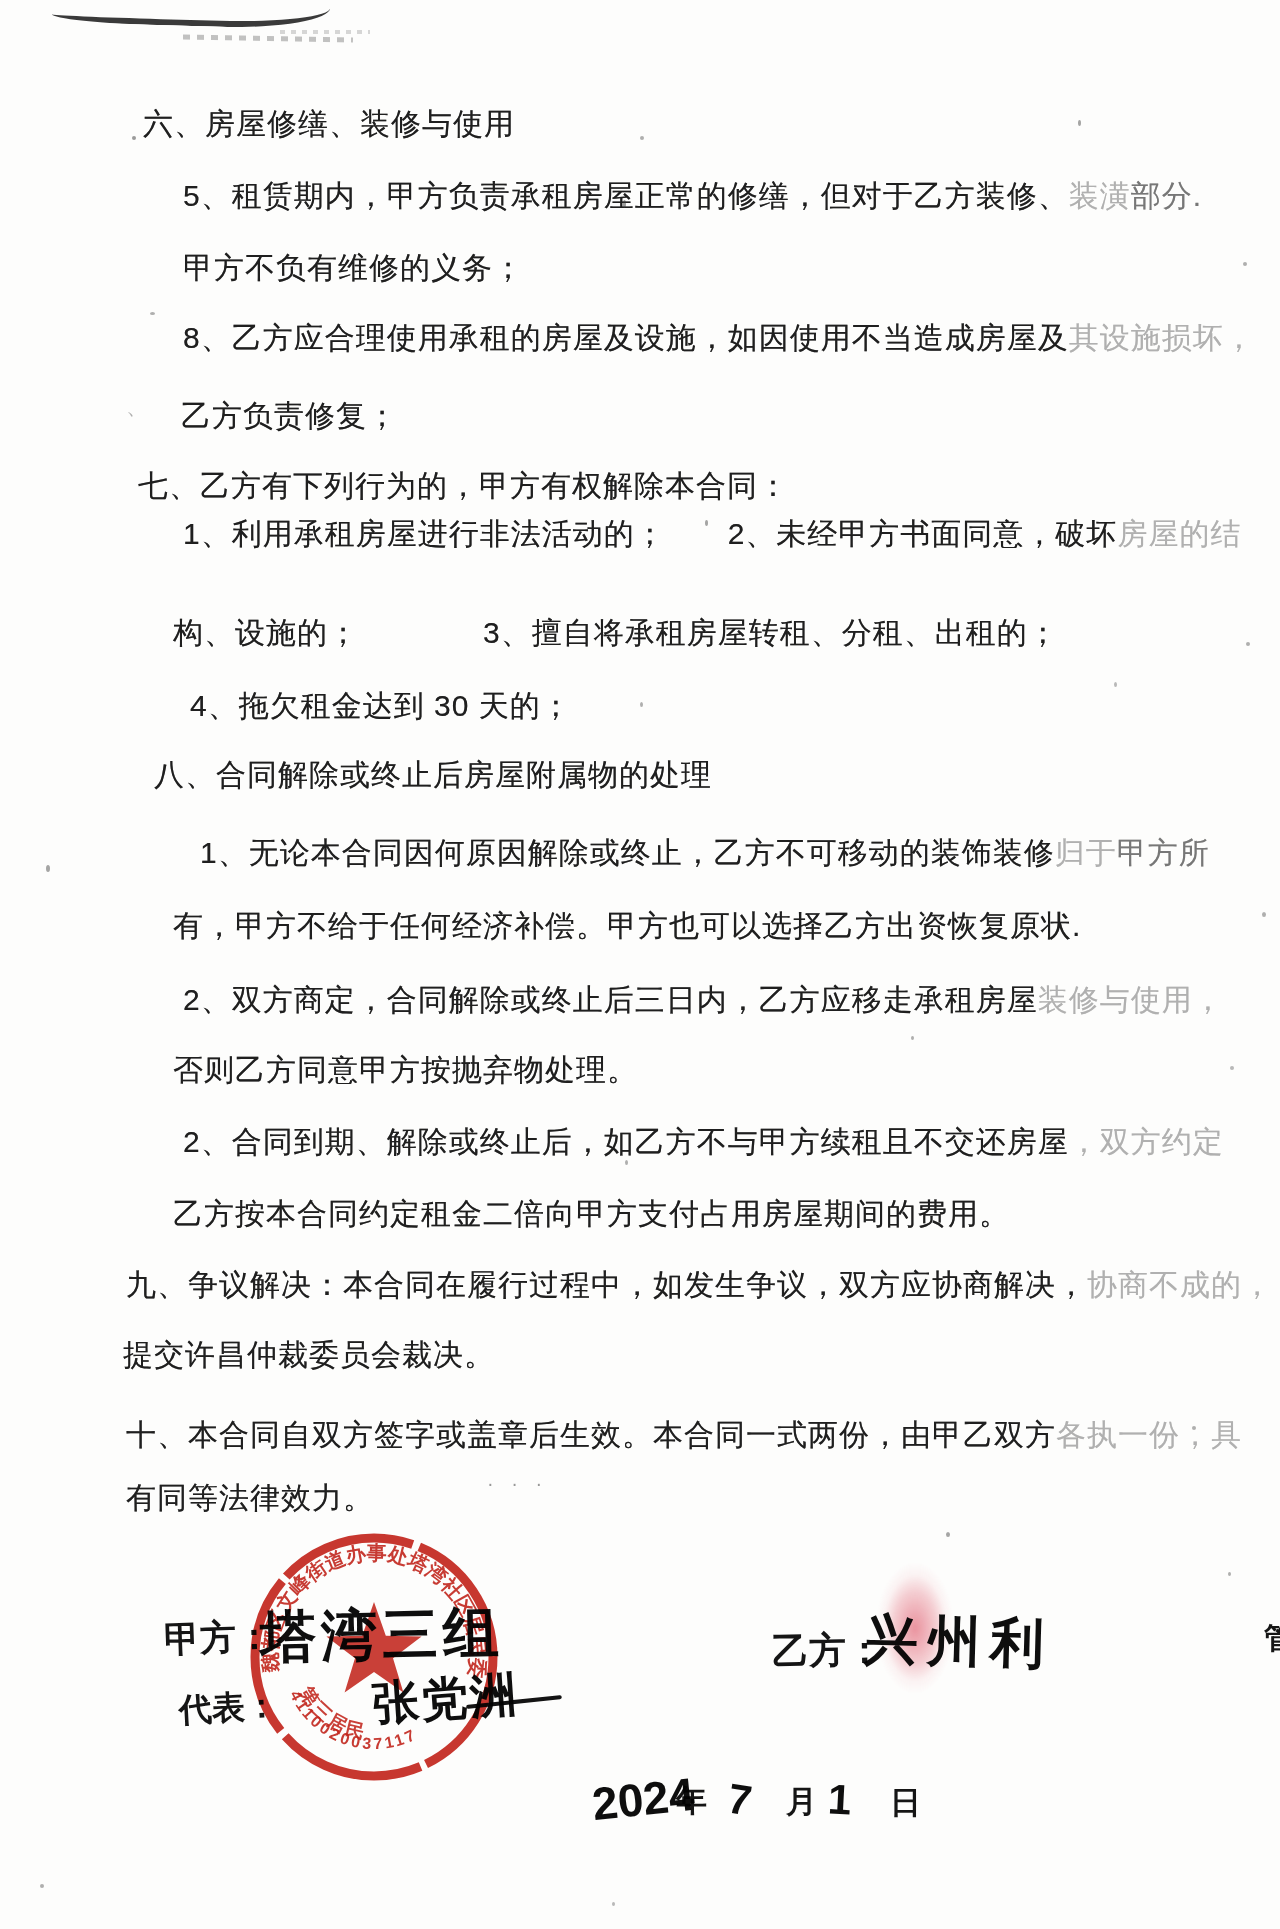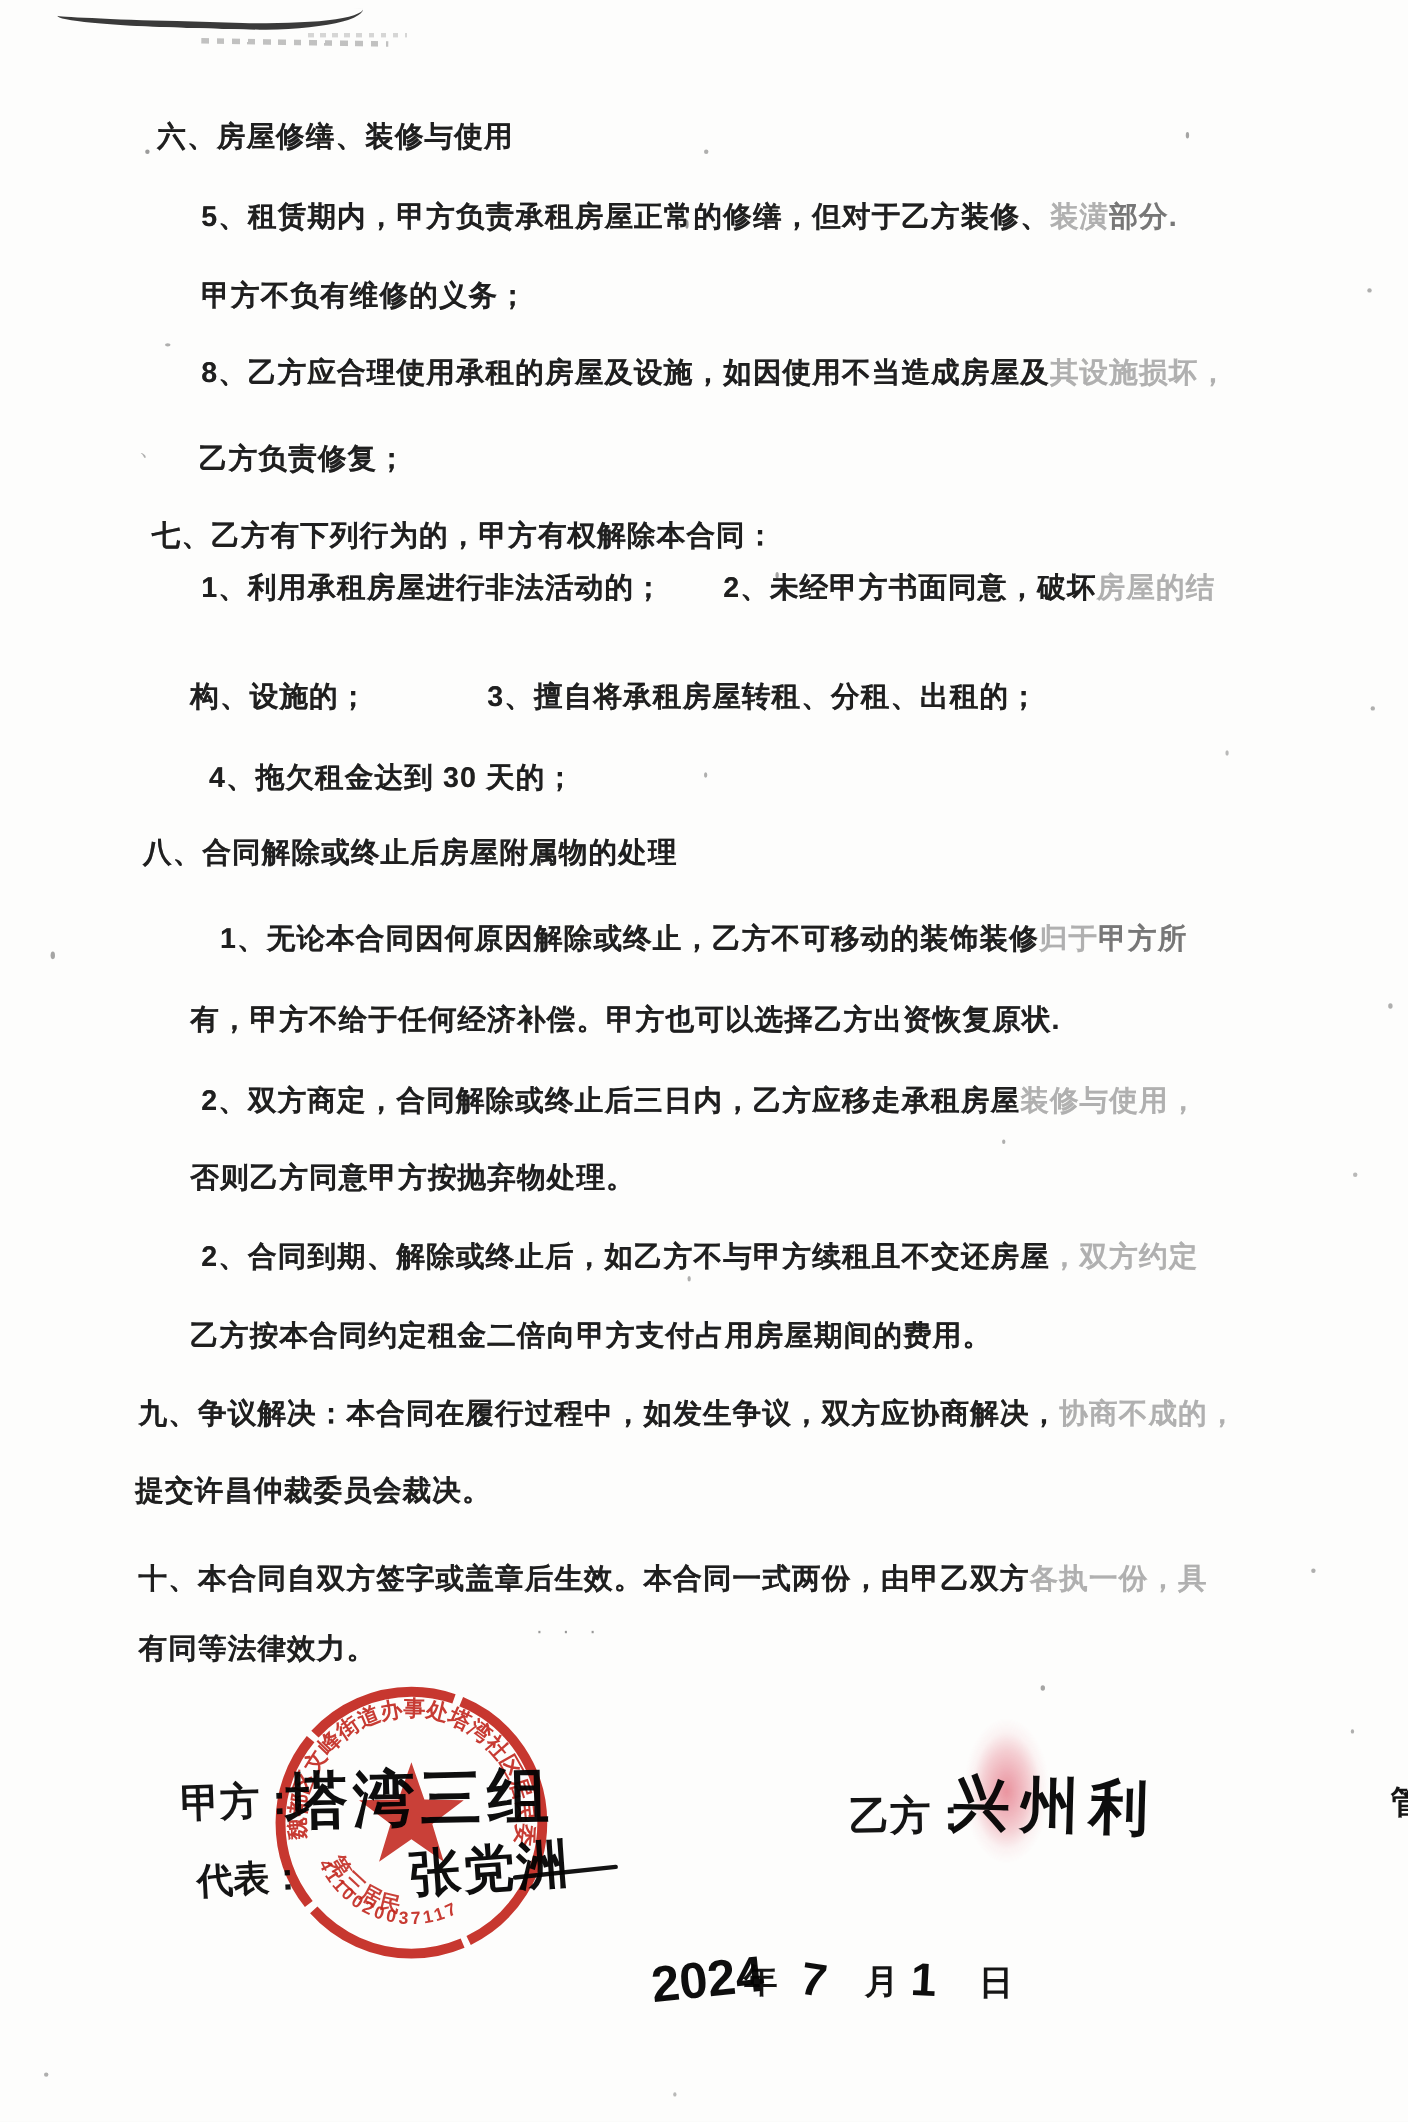--- a/index.html
+++ b/index.html
@@ -6,22 +6,22 @@
   #page{
     position:relative;
     width:1280px;height:1929px;
     background:#fdfdfc;
     overflow:hidden;
     font-family:"Liberation Sans",sans-serif;
   }
   .line{
     position:absolute;
     white-space:nowrap;
-    font-weight:700;
-    font-size:26px;
+    font-weight:400;
+    font-size:30px;
     line-height:36px;
     letter-spacing:1px;
     color:#1f1f1f;
     text-shadow:0 0 .6px rgba(20,20,20,.55);
   }
   .faded{opacity:.34;filter:blur(.5px);}
   .halffade{opacity:.6;}
   .hand{
     position:absolute;
     white-space:nowrap;
@@ -92,21 +92,21 @@
   <div class="line" style="left:181px;top:398px"><span>乙方负责修复；</span></div>
 
   <div class="line" style="left:138px;top:468px"><span>七、乙方有下列行为的，甲方有权解除本合同：</span></div>
 
   <div class="line" style="left:183px;top:516px"><span>1、利用承租房屋进行非法活动的；　　2、未经甲方书面同意，破坏</span><span class="faded">房屋的结</span></div>
 
   <div class="line" style="left:173px;top:615px"><span>构、设施的；　　　　3、擅自将承租房屋转租、分租、出租的；</span></div>
 
   <div class="line" style="left:190px;top:688px"><span>4、拖欠租金达到 30 天的；</span></div>
 
-  <div class="line" style="left:130px;top:757px"><span>八、合同解除或终止后房屋附属物的处理</span></div>
+  <div class="line" style="left:154px;top:757px"><span>八、合同解除或终止后房屋附属物的处理</span></div>
 
   <div class="line" style="left:200px;top:835px"><span>1、无论本合同因何原因解除或终止，乙方不可移动的装饰装修</span><span class="faded">归于</span><span class="halffade">甲方所</span></div>
 
   <div class="line" style="left:173px;top:908px"><span>有，甲方不给于任何经济补偿。甲方也可以选择乙方出资恢复原状.</span></div>
 
   <div class="line" style="left:183px;top:982px"><span>2、双方商定，合同解除或终止后三日内，乙方应移走承租房屋</span><span class="faded">装修与使用，</span></div>
 
   <div class="line" style="left:173px;top:1052px"><span>否则乙方同意甲方按抛弃物处理。</span></div>
 
   <div class="line" style="left:183px;top:1124px"><span>2、合同到期、解除或终止后，如乙方不与甲方续租且不交还房屋</span><span class="faded">，双方约定</span></div>

